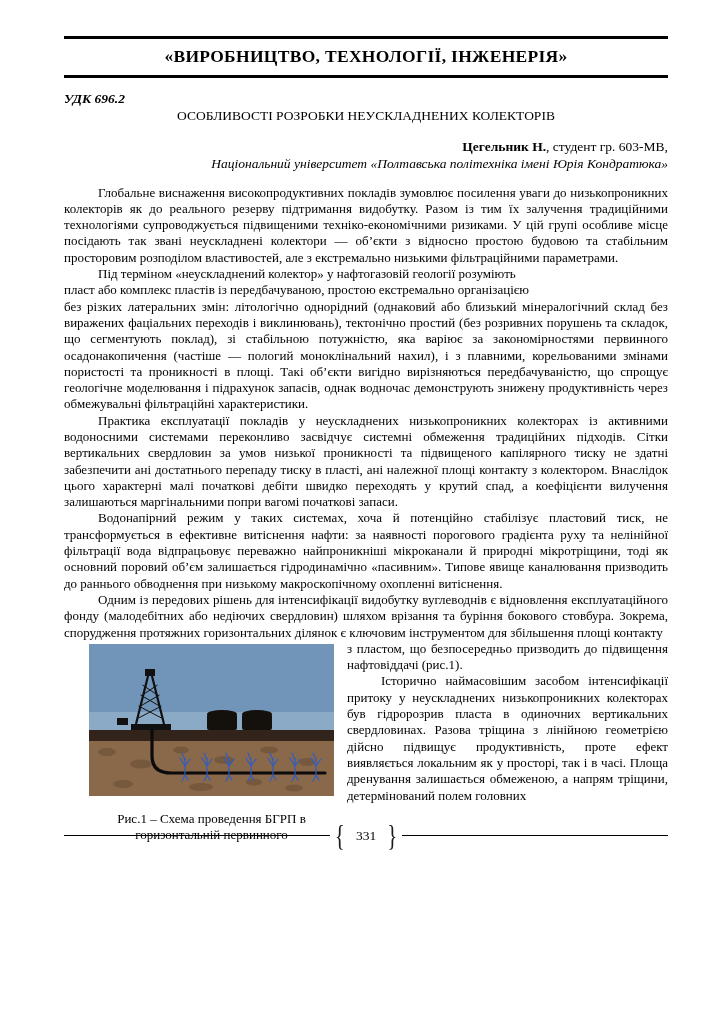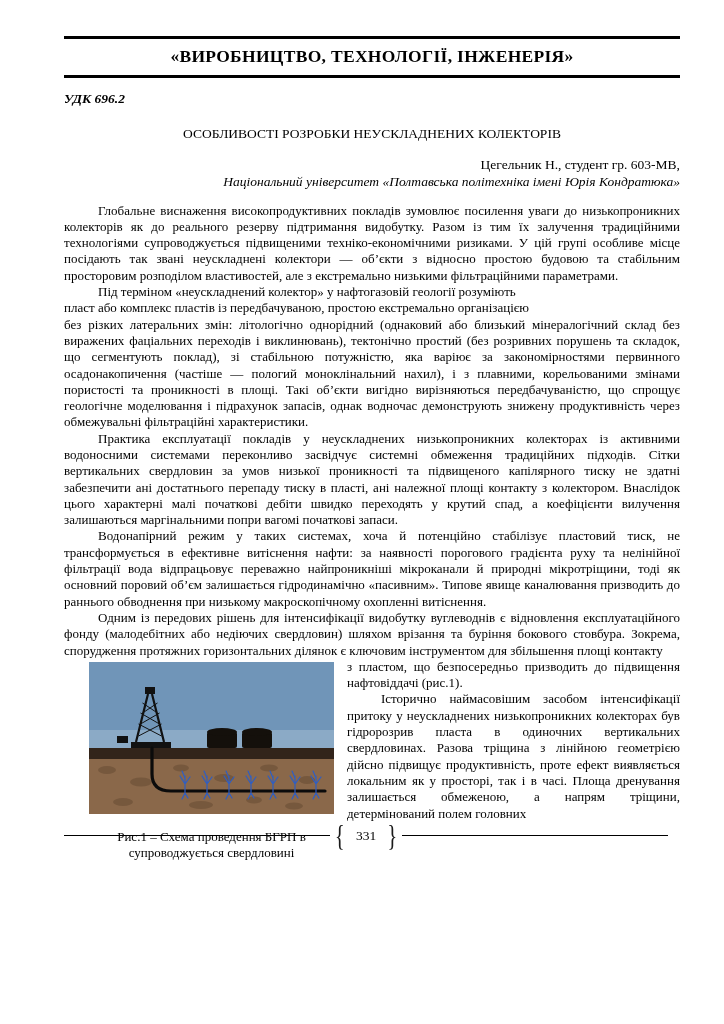--- a/index.html
+++ b/index.html
@@ -5,21 +5,21 @@
   * { margin: 0; padding: 0; box-sizing: border-box; }
   html, body { background: #ffffff; }
   body { width: 724px; }
   .page {
     position: relative;
     width: 724px;
     height: 868px;
     background: #ffffff;
     color: #000000;
     font-family: "Liberation Serif", "DejaVu Serif", serif;
-    padding: 36px 44px 0 64px;
+    padding: 36px 56px 0 64px;
     overflow: hidden;
   }
   
   .banner {
     border-top: 3px solid #000;
     border-bottom: 3px solid #000;
     padding: 7px 0 8px 0;
     text-align: center;
   }
   .banner h1 {
@@ -28,32 +28,32 @@
     letter-spacing: 0.3px;
   }
   
   .udc {
     margin-top: 13px;
     font-size: 13.5px;
     font-weight: bold;
     font-style: italic;
   }
   .art-title {
-    margin-top: 19px;
+    margin-top: 1px;
     text-align: center;
     font-size: 13.5px;
     font-weight: normal;
   }
   .authors {
     margin-top: 14px;
     text-align: right;
     font-size: 13.5px;
     line-height: 1.28;
   }
-  .authors .bold { font-weight: normal; }
+  .authors .bold { font-weight: bold; }
   .affiliation { font-style: italic; }
   
   .bodytext {
     margin-top: 12px;
     font-size: 13px;
     line-height: 16.3px;
   }
   .body {
     text-align: justify;
     text-justify: inter-word;
@@ -172,21 +172,21 @@
             <use href="#frac" x="118" y="129"></use>
             <use href="#frac" x="140" y="129"></use>
             <use href="#frac" x="162" y="129"></use>
             <use href="#frac" x="184" y="129"></use>
             <use href="#frac" x="206" y="129"></use>
             <use href="#frac" x="227" y="129"></use>
           </g>
         </svg>
         <figcaption>
           <span class="cap-line">Рис.1 – Схема проведення БГРП в</span>
-          <span class="cap-line">супроводжується свердловині</span>
+          <span class="cap-line">горизонтальній первинного</span>
         </figcaption>
       </figure>
       <p class="body">з пластом, що безпосередньо призводить до підвищення нафтовіддачі (рис.1).</p>
       <p class="body indent">Історично наймасовішим засобом інтенсифікації притоку у неускладнених низькопроникних колекторах був гідророзрив пласта в одиночних вертикальних свердловинах. Разова тріщина з лінійною геометрією дійсно підвищує продуктивність, проте ефект виявляється локальним як у просторі, так і в часі. Площа дренування залишається обмеженою, а напрям тріщини, детермінований полем головних</p>
     </div>
   </main>
 
   <footer class="footer">
     <div class="line"></div>
     <span class="brace">{</span>

